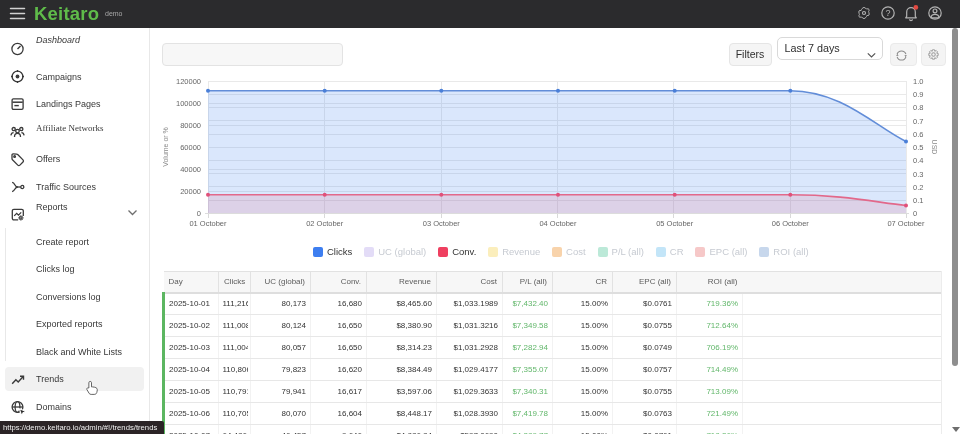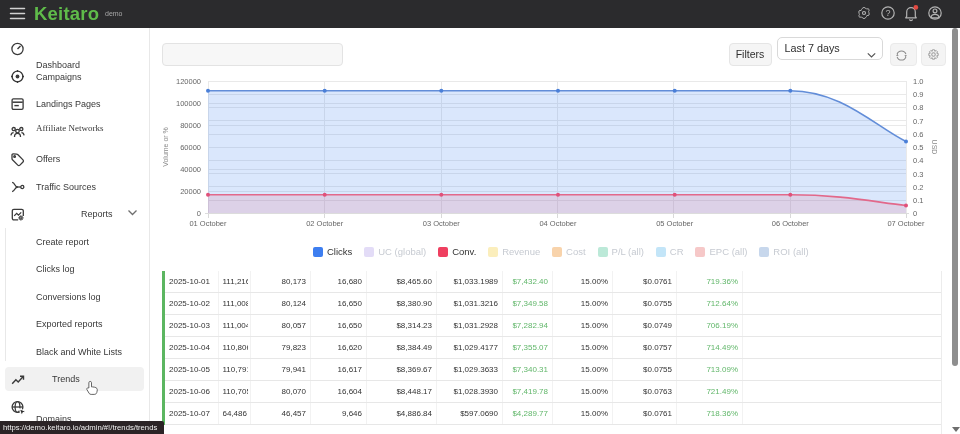--- a/index.html
+++ b/index.html
@@ -148,34 +148,34 @@
       <text x="790.3" y="226">06 October</text>
       <text x="906" y="226">07 October</text>
     </g>
     <text x="168" y="147" fill="#8a8a8a" font-size="7" text-anchor="middle" transform="rotate(-90 168 147)" font-family="Liberation Sans, sans-serif">Volume or %</text>
     <text x="932" y="147" fill="#8a8a8a" font-size="7" text-anchor="middle" transform="rotate(90 932 147)" font-family="Liberation Sans, sans-serif">USD</text>
   </svg>
 
   <div id="sidebar"></div>
   <div id="subline"></div>
   <div id="trendbg"></div>
-  <div class="sitem" style="top:60px;">Dashboard</div>
+  <div class="sitem" style="top:35px;font-style:italic;">Dashboard</div>
   <div class="sitem" style="top:71.5px;">Campaigns</div>
   <div class="sitem" style="top:99px;">Landings Pages</div>
   <div class="sitem" style="top:123px;font-family:Liberation Serif, serif;">Affiliate Networks</div>
   <div class="sitem" style="top:154px;">Offers</div>
   <div class="sitem" style="top:181.5px;">Traffic Sources</div>
-  <div class="sitem" style="top:209px;margin-left:45px;">Reports</div>
+  <div class="sitem" style="top:202px;">Reports</div>
   <div class="sitem" style="top:236.5px;">Create report</div>
   <div class="sitem" style="top:264px;">Clicks log</div>
   <div class="sitem" style="top:291.5px;">Conversions log</div>
   <div class="sitem" style="top:319px;">Exported reports</div>
   <div class="sitem" style="top:346.5px;">Black and White Lists</div>
-  <div class="sitem" style="top:374px;margin-left:16px;">Trends</div>
-  <div class="sitem" style="top:401.5px;margin-top:12px;">Domains</div>
+  <div class="sitem" style="top:374px;">Trends</div>
+  <div class="sitem" style="top:401.5px;">Domains</div>
 
   <svg class="abs" style="left:0;top:28px;" width="149" height="406" viewBox="0 0 149 406" fill="none" stroke="#3a3a3a" stroke-width="1.3">
 
     <g transform="translate(11.5,15)">
       <circle cx="6" cy="6" r="5.6"></circle>
       <line x1="6" y1="6" x2="9" y2="3" stroke-width="1.5"></line>
     </g>
 
     <g transform="translate(11.5,42.5)">
       <circle cx="6" cy="6" r="5.4"></circle>
@@ -324,20 +324,33 @@
           <col style="width:56px">
           <col style="width:70px">
           <col style="width:66px">
           <col style="width:50px">
           <col style="width:60px">
           <col style="width:64px">
           <col style="width:66px">
           <col style="width:200px">
     </colgroup>
     <tbody>
+          <tr>
+      <th class="l">Day</th>
+            <th>Clicks</th>
+            <th>UC (global)</th>
+            <th>Conv.</th>
+            <th>Revenue</th>
+            <th>Cost</th>
+            <th>P/L (all)</th>
+            <th>CR</th>
+            <th>EPC (all)</th>
+            <th style="border-right:none;">ROI (all)</th>
+            <th style="border-right:none;"></th>
+    </tr>
     <tr class="r">
             <td class="l">2025-10-01</td>
             <td class="cl">
               <div>111,216</div>
             </td>
             <td>80,173</td>
             <td>16,680</td>
             <td>$8,465.60</td>
             <td>$1,033.1989</td>
             <td class="g">$7,432.40</td>
@@ -391,21 +404,21 @@
             <td class="g">714.49%</td>
             <td></td>
           </tr>
     <tr class="r">
             <td class="l">2025-10-05</td>
             <td class="cl">
               <div>110,791</div>
             </td>
             <td>79,941</td>
             <td>16,617</td>
-            <td>$8,369.67</td>
+            <td>$3,597.06</td>
             <td>$1,029.3633</td>
             <td class="g">$7,340.31</td>
             <td>15.00%</td>
             <td>$0.0755</td>
             <td class="g">713.09%</td>
             <td></td>
           </tr>
     <tr class="r">
             <td class="l">2025-10-06</td>
             <td class="cl">

